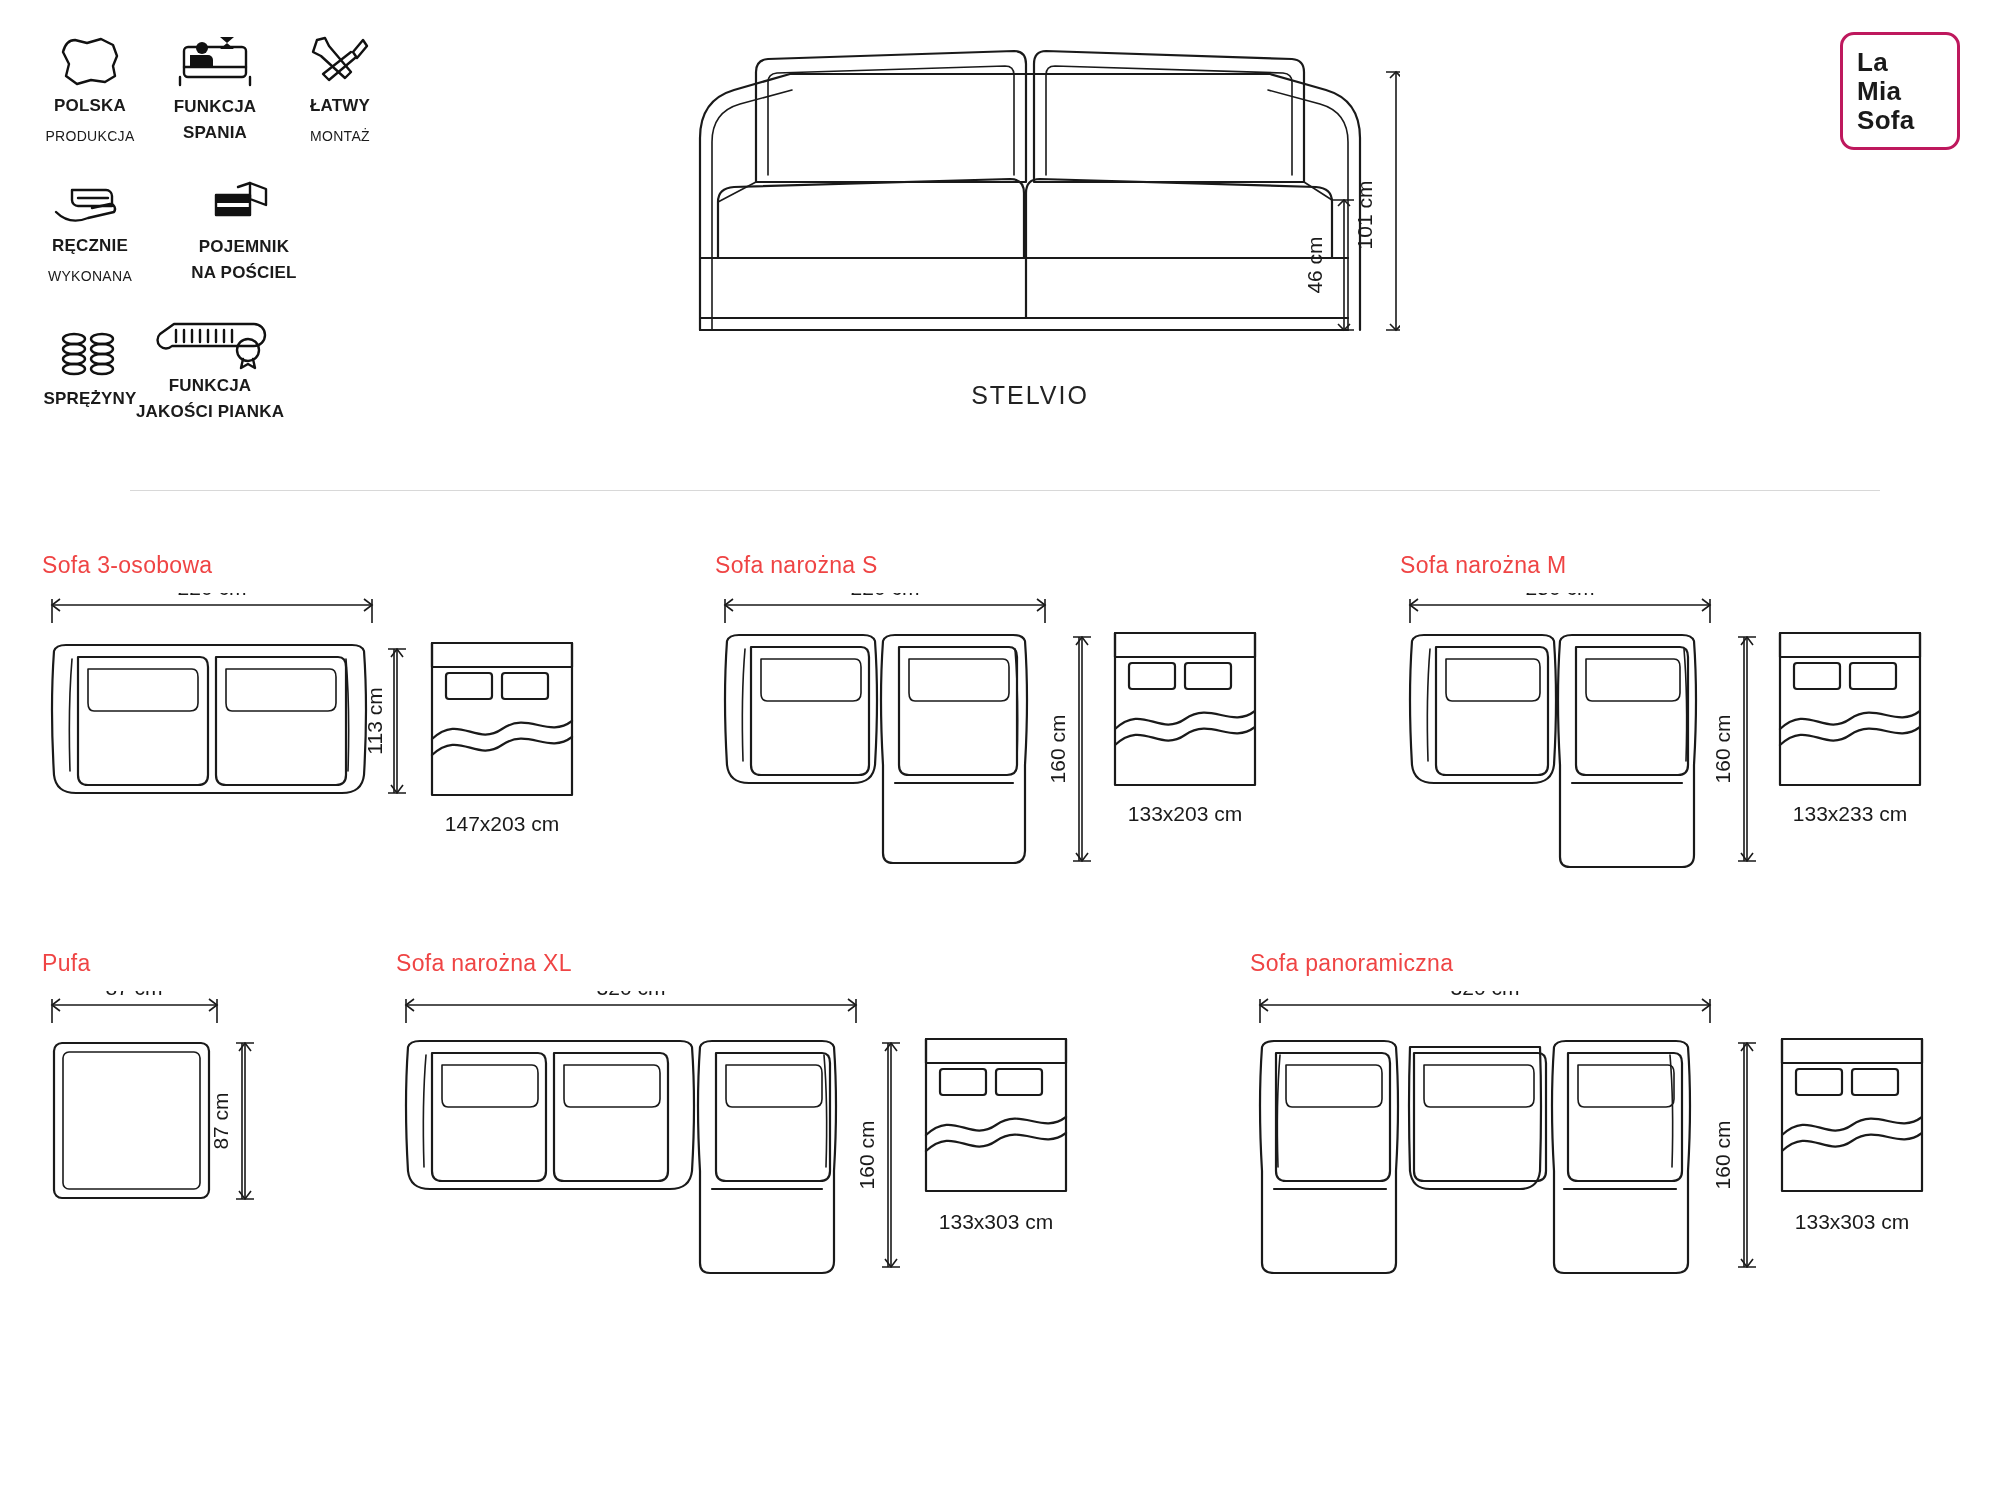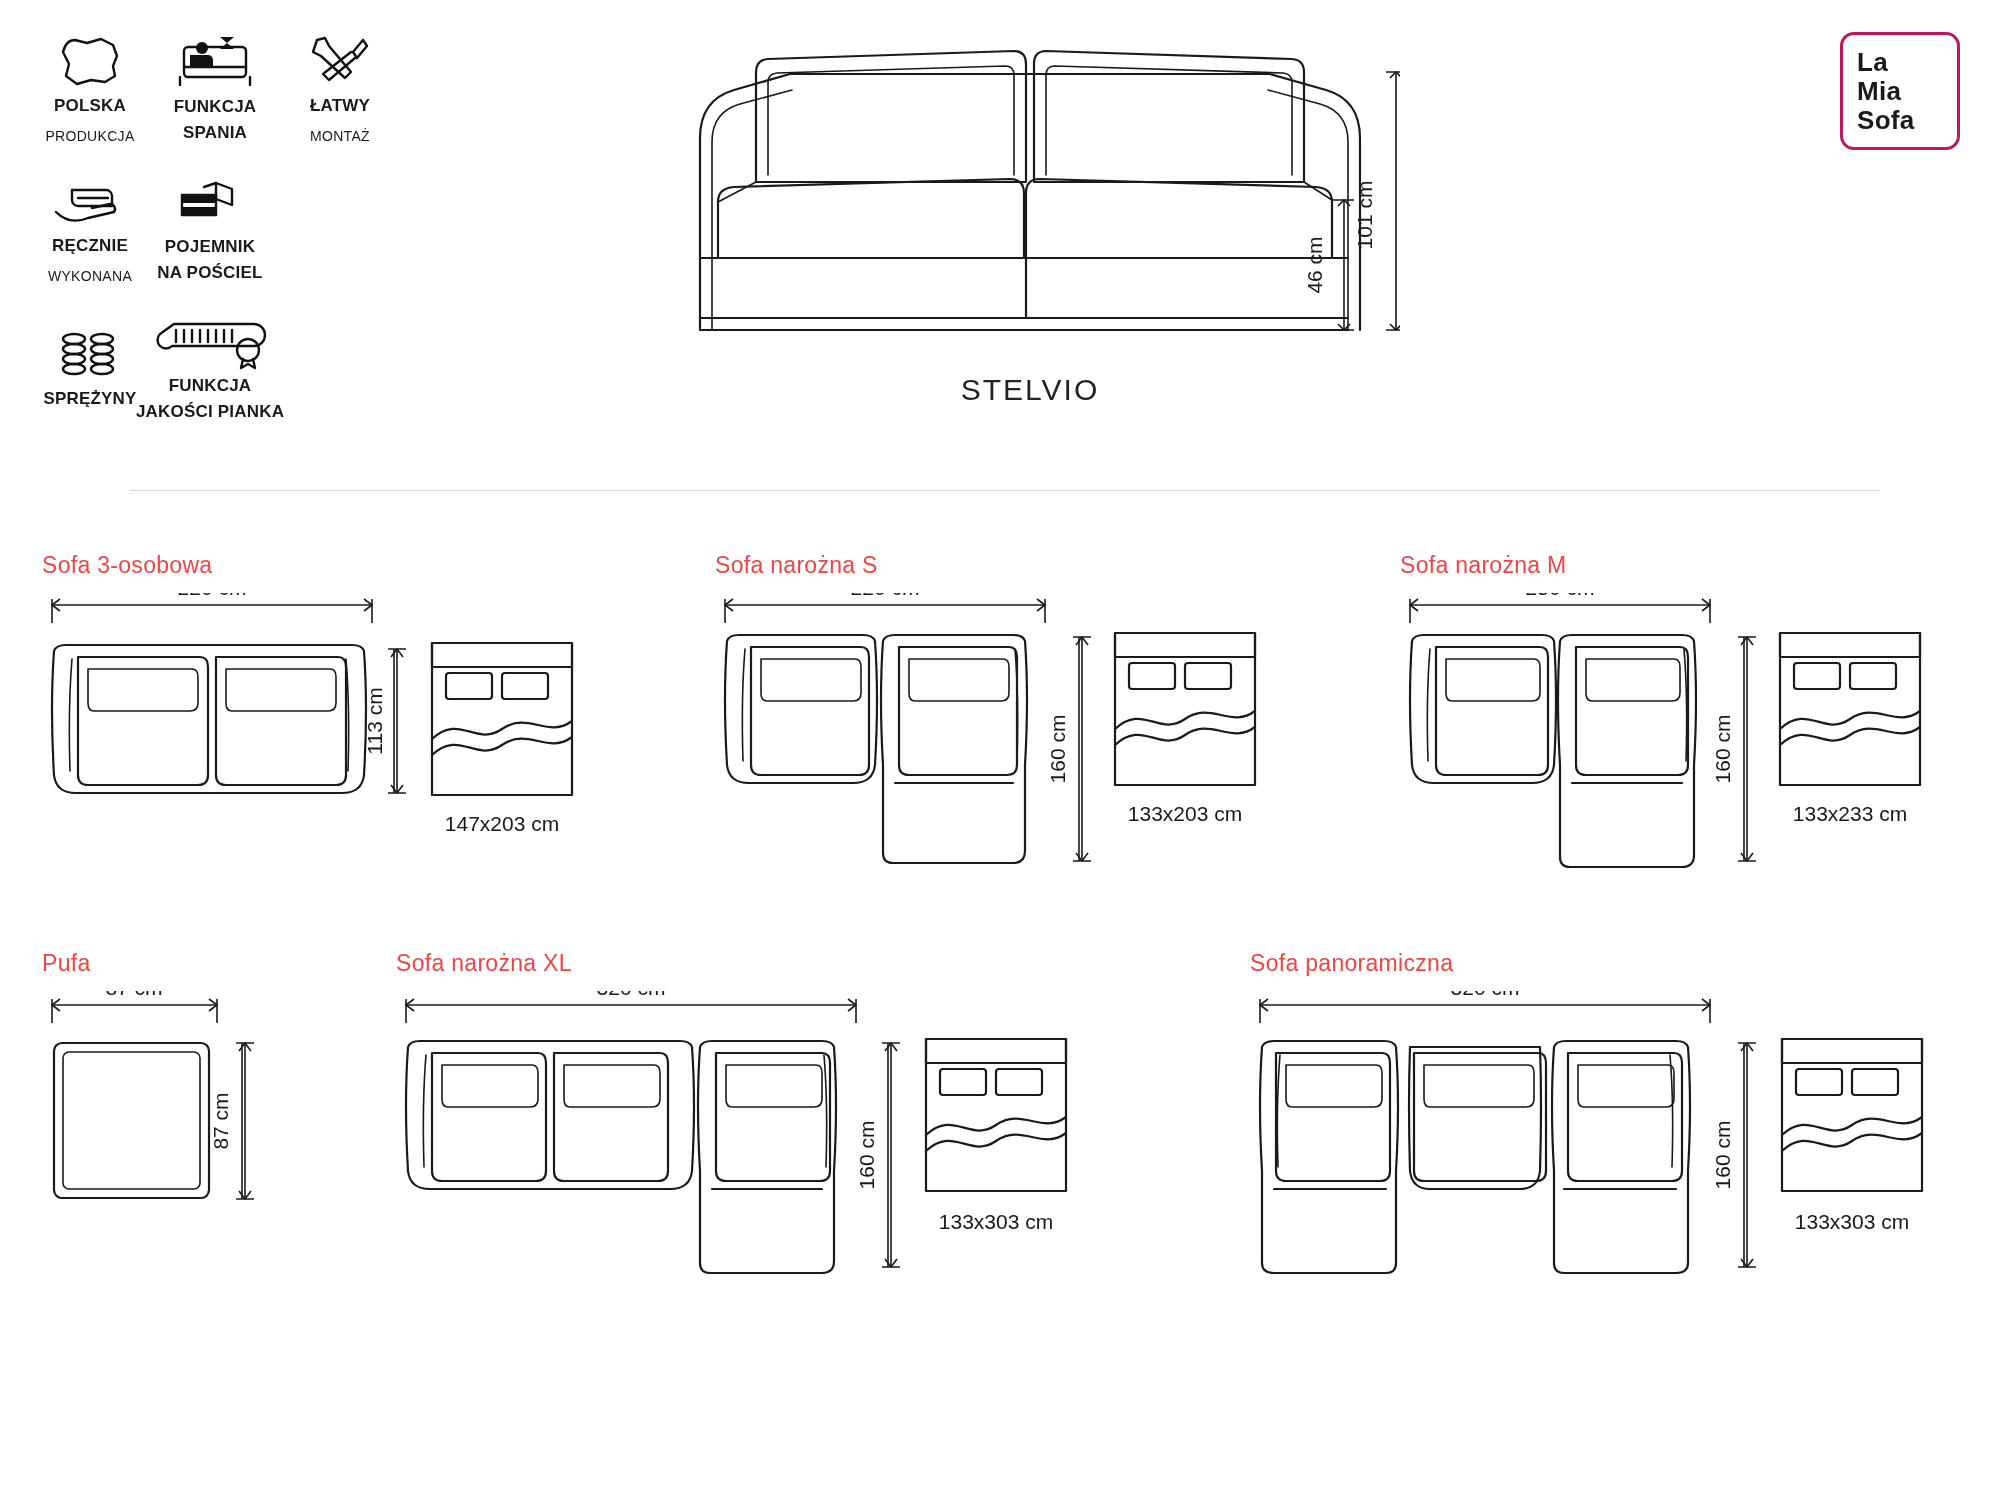--- a/index.html
+++ b/index.html
@@ -83,24 +83,24 @@
   .hero {
     position: absolute;
     left: 660px;
     top: 30px;
     width: 740px;
     height: 330px;
   }
   .hero-title {
     position: absolute;
     left: 660px;
-    top: 373px;
+    top: 381px;
     width: 740px;
     text-align: center;
-    font-size: 30px;
+    font-size: 25px;
     letter-spacing: 2px;
     color: #222;
   }
 
   .divider {
     position: absolute;
     left: 130px;
     top: 490px;
     width: 1750px;
     height: 1px;
@@ -168,21 +168,21 @@
           <path class="icoln" d="M10 8 L18 6 L22 14 L44 40 L38 46 L14 24 L6 20 Z"></path>
           <path class="icoln" d="M56 8 L46 20 L50 26 L60 14 Z"></path>
           <path class="icoln" d="M48 26 L22 48 L16 42 L44 20"></path>
         </svg>
       </div>
       <div class="l1">ŁATWY</div>
       <div class="l2">MONTAŻ</div>
     </div>
   </div>
 
-  <div class="feat-row" style="margin-top:14px;">
+  <div class="feat-row" style="margin-top:14px;gap:34px;">
     <div class="feat">
       <div class="ico">
         <svg width="76" height="58" viewBox="0 0 76 58">
           <path class="icoln" d="M20 18 h34 a6 6 0 0 1 6 6 v10 H26 a6 6 0 0 1 -6 -6 Z"></path>
           <path class="icoln" d="M26 26 h30"></path>
           <path class="icoln" d="M4 40 C14 50 26 50 36 46 L62 40 a5 5 0 0 0 -4 -8 L40 36"></path>
         </svg>
       </div>
       <div class="l1">RĘCZNIE</div>
       <div class="l2">WYKONANA</div>

